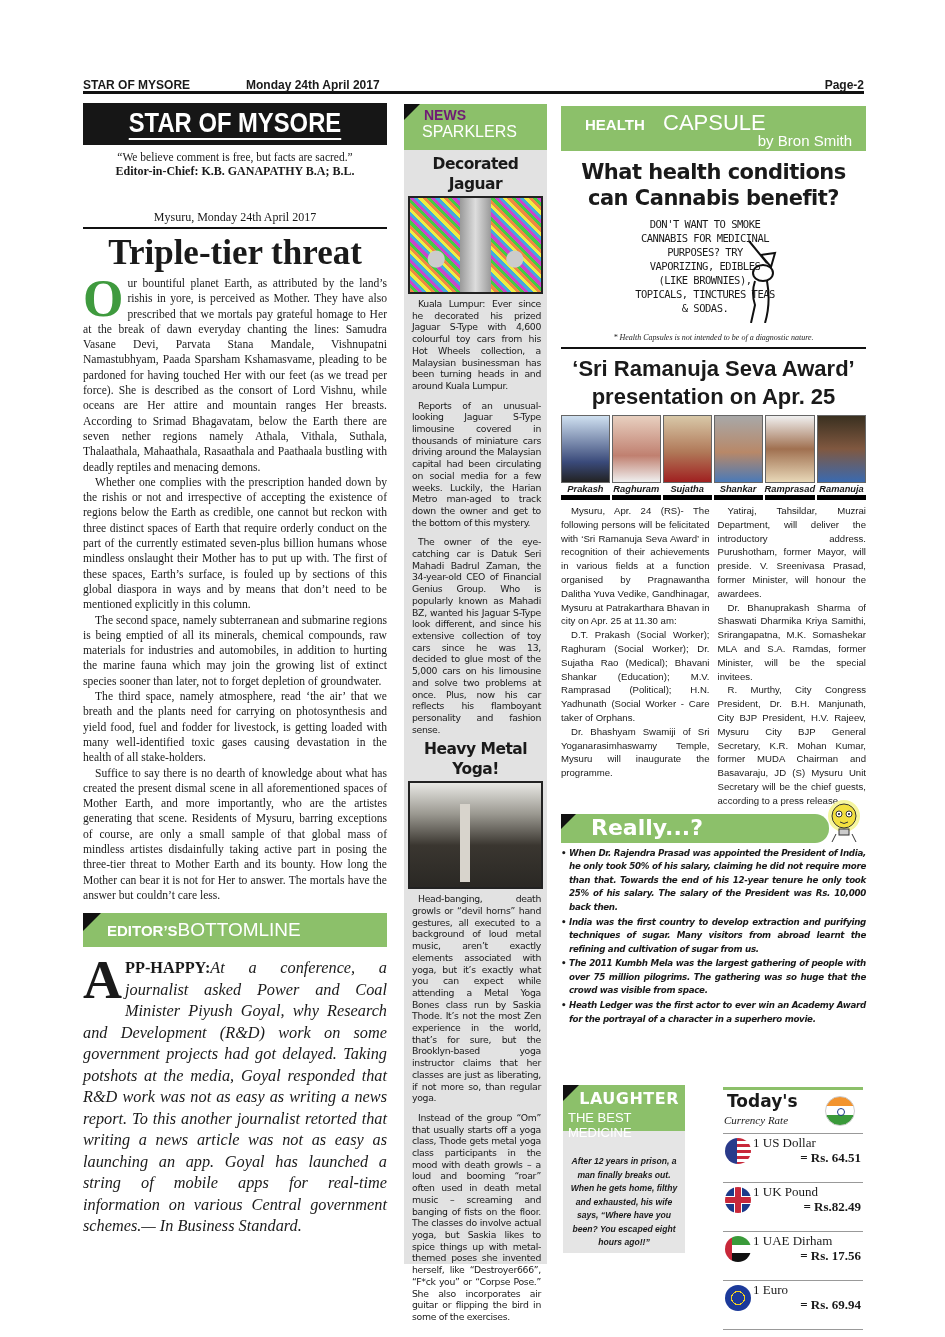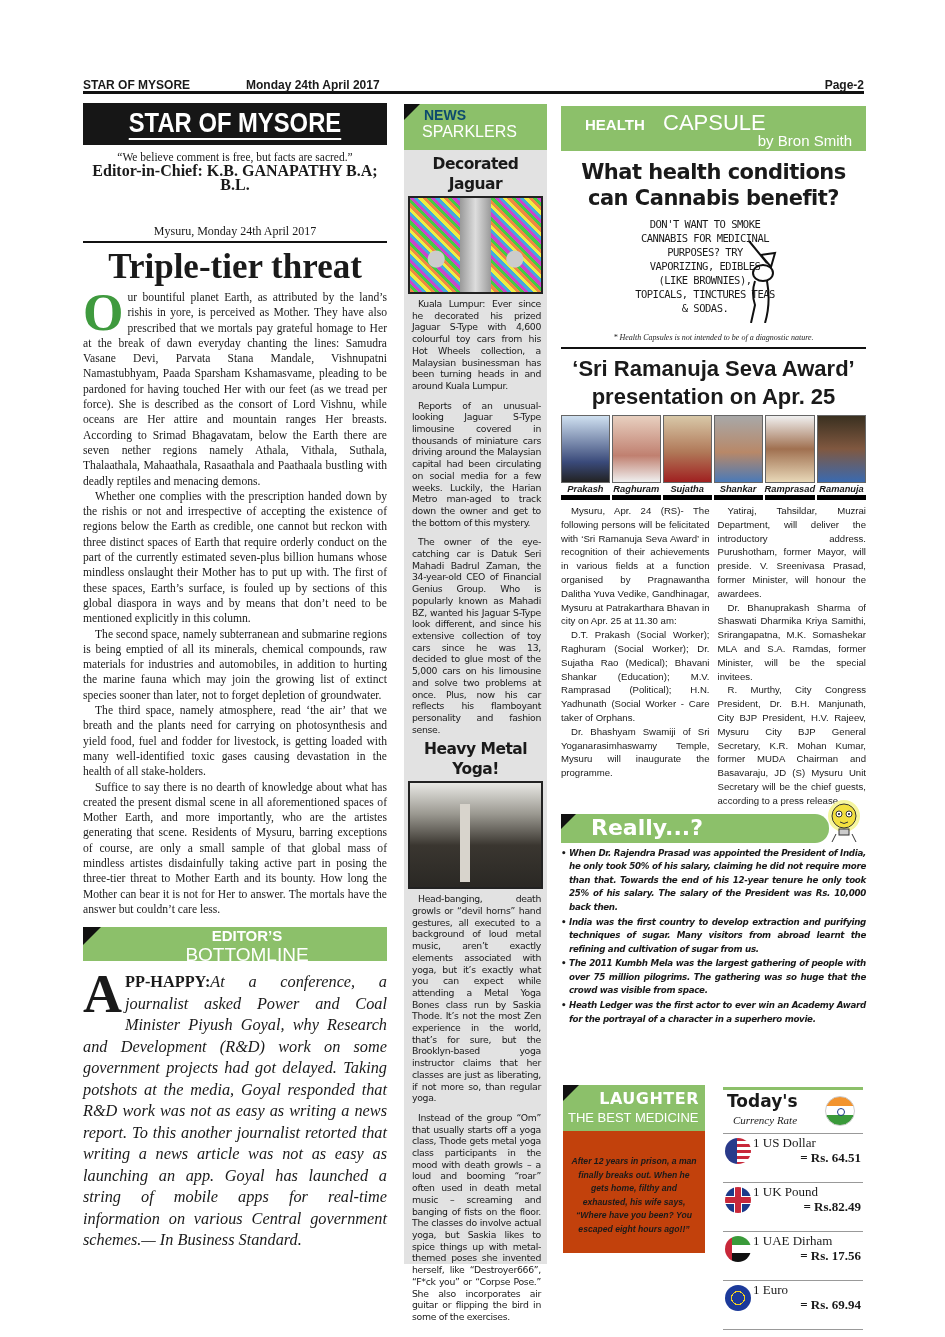--- a/index.html
+++ b/index.html
@@ -9,41 +9,41 @@
   .topbar { position: absolute; left: 83px; top: 78px; width: 781px; height: 16px; border-bottom: 3px solid #111; }
   .topbar .pub { position: absolute; left: 0; top: 0; font: bold 12px "Liberation Sans", sans-serif; }
   .topbar .date { position: absolute; left: 163px; top: 0; font: bold 12px "Liberation Sans", sans-serif; }
   .topbar .page { position: absolute; right: 0; top: 0; font: bold 12px "Liberation Sans", sans-serif; }
 
   
   .col1 { position: absolute; left: 83px; top: 103px; width: 304px; }
   .masthead { background: #161616; height: 42px; display: flex; align-items: center; justify-content: center; }
   .masthead span { color: #fff; font: bold 28px "Liberation Sans", sans-serif; letter-spacing: 0px; transform: scaleX(0.85); border-bottom: 2px solid #fff; line-height: 30px; }
   .motto { text-align: center; font-size: 11.5px; margin-top: 5px; line-height: 14px; }
-  .editor { text-align: center; font-size: 16px; font-weight: bold; line-height: 14px; }
+  .editor { text-align: center; font-size: 12px; font-weight: bold; line-height: 14px; }
   .place { text-align: center; font-size: 12px; line-height: 14px; border-bottom: 2px solid #111; padding-bottom: 3px; margin-top: 32px; }
   .headline { text-align: center; font: bold 35px "Liberation Serif", serif; margin-top: 4px; line-height: 40px; }
   .body1 { font-size: 11.6px; line-height: 15.3px; text-align: justify; margin-top: 3px; }
   .body1 p { text-indent: 12px; }
   .body1 p.first { text-indent: 0; }
   .dropO { float: left; font: bold 52px "Liberation Serif", serif; color: #3f9a3e; line-height: 42px; margin: 2px 4px 0 0; }
 
   .sec-header { position: relative; background: #8cc06a; height: 34px; }
   .sec-header .corner { position: absolute; left: 0; top: 0; width: 0; height: 0; border-top: 18px solid #111; border-right: 18px solid transparent; }
-  .editorhdr { margin-top: 10px; display: flex; align-items: center; padding-left: 24px; flex-direction: column; }
+  .editorhdr { margin-top: 10px; display: flex; align-items: center; padding-left: 24px; }
   .editorhdr .bold { color: #fff; font: bold 15px "Liberation Sans", sans-serif; }
   .editorhdr .light { color: #fff; font: 19px "Liberation Sans", sans-serif; margin-left: 0; }
   .bottomline { font-style: italic; font-size: 16.3px; line-height: 21.5px; text-align: justify; margin-top: 10px; }
   .bottomline .dropA { float: left; font: bold 54px "Liberation Serif", serif; font-style: normal; line-height: 44px; margin: 1px 3px 0 0; }
   .bottomline .lead { font-style: normal; font-weight: bold; }
 
   
   .col2 { position: absolute; left: 404px; top: 104px; width: 143px; height: 1160px; background: #e2e2e2; }
   .newshdr { height: 46px; background: #8cc06a; position: relative; padding: 4px 0 0 20px; }
-  .newshdr .l1 { color: #0c4a6e; font: bold 14px "Liberation Sans", sans-serif; line-height: 15px; }
+  .newshdr .l1 { color: #701a75; font: bold 14px "Liberation Sans", sans-serif; line-height: 15px; }
   .newshdr .l2 { color: #fff; font: 16px "Liberation Sans", sans-serif; line-height: 17px; margin-left: -2px; }
   .newshdr .corner { position: absolute; left: 0; top: 0; border-top: 16px solid #111; border-right: 16px solid transparent; }
   .c2title { font: bold 15.5px "DejaVu Sans", sans-serif; text-align: center; margin-top: 4px; line-height: 20px; letter-spacing: -0.5px; }
   .photo { margin: 2px 4px 0 4px; border: 2px solid #222; }
   .jaguar { height: 98px; background:
      radial-gradient(circle at 20% 65%, #ccc 8px, transparent 9px),
      radial-gradient(circle at 80% 65%, #ccc 8px, transparent 9px),
      linear-gradient(90deg, transparent 38%, #999 38%, #ddd 50%, #999 62%, transparent 62%),
      repeating-linear-gradient(45deg, #e84 0 3px, #4c4 3px 6px, #c4c 6px 9px, #4ad 9px 12px, #ee4 12px 15px); }
   .yoga { height: 108px; background: linear-gradient(180deg, #e8e8e4 0%, #9a9890 30%, #3a3630 60%, #2a2824 100%); position: relative; }
@@ -74,31 +74,31 @@
 
   .reallyhdr { position: relative; height: 29px; background: #8cc06a; margin-top: 6px; width: 268px; border-radius: 0 14px 14px 0; }
   .reallyhdr .corner { position: absolute; left: 0; top: 0; border-top: 15px solid #111; border-right: 15px solid transparent; }
   .reallyhdr .t { position: absolute; left: 30px; top: 1px; color: #fff; font: bold 22px "DejaVu Sans", sans-serif; }
   .bulb { position: absolute; right: 2px; top: -16px; width: 40px; height: 48px; }
   .facts { list-style: none; margin-top: 4px; }
   .facts li { font: bold italic 8.7px "DejaVu Sans", sans-serif; line-height: 13.6px; text-align: justify; padding-left: 8px; position: relative; letter-spacing: -0.3px; margin-bottom: 1px; }
   .facts li::before { content: "•"; position: absolute; left: 0; }
 
   .bottomrow { position: absolute; left: 563px; top: 1085px; width: 305px; height: 180px; }
-  .laugh { position: absolute; left: 0; top: 0; width: 142px; height: 168px; background: #c2410c; }
+  .laugh { position: absolute; left: 0; top: 0; width: 122px; height: 168px; background: #e5e5e5; }
   .laughhdr { height: 46px; background: #8cc06a; position: relative; }
   .laughhdr .corner { position: absolute; left: 0; top: 0; border-top: 16px solid #111; border-right: 16px solid transparent; }
   .laughhdr .l1 { position: absolute; right: 6px; top: 4px; color: #fff; font: bold 16px "DejaVu Sans", sans-serif; letter-spacing: 0.5px; }
   .laughhdr .l2 { position: absolute; left: 5px; top: 25px; color: #fff; font: 13px "Liberation Sans", sans-serif; }
   .joke { font: bold italic 8.6px "Liberation Sans", sans-serif; line-height: 13.5px; text-align: center; padding: 24px 6px 0 6px; }
 
   .currency { position: absolute; left: 160px; top: 2px; width: 140px; border-top: 3px solid #8cc06a; }
   .curhead { position: relative; height: 44px; border-bottom: 1px solid #999; }
   .curhead .t1 { position: absolute; left: 4px; top: 1px; font: bold 17px "DejaVu Sans", sans-serif; }
-  .curhead .t2 { position: absolute; left: 10px; top: 24px; font: italic 11px "Liberation Serif", serif; text-align: center; }
+  .curhead .t2 { position: absolute; left: 1px; top: 24px; font: italic 11px "Liberation Serif", serif; text-align: center; }
   .indiaflag { position: absolute; right: 8px; top: 6px; width: 30px; height: 30px; border-radius: 50%; background: linear-gradient(180deg, #f29430 0 33%, #fff 33% 66%, #3a9a3a 66%); border: 1px solid #ccc; }
   .indiaflag::after { content: ""; position: absolute; left: 11px; top: 11px; width: 6px; height: 6px; border: 1px solid #1c3a8a; border-radius: 50%; }
   .currow { position: relative; height: 48px; border-bottom: 1px solid #999; margin-top: 1px; }
   .currow .flag { position: absolute; left: 2px; top: 3px; width: 26px; height: 26px; border-radius: 50%; }
   .currow .nm { position: absolute; left: 30px; top: 0; font: 13px "Liberation Serif", serif; }
   .currow .val { position: absolute; right: 2px; top: 15px; font: bold 13px "Liberation Serif", serif; }
   .usa { background: linear-gradient(90deg, #2a3a8a 0 45%, transparent 45%), repeating-linear-gradient(180deg, #c8283a 0 3px, #fff 3px 6px); }
   .uk { background: linear-gradient(0deg, transparent 40%, #c8283a 40% 60%, transparent 60%), linear-gradient(90deg, transparent 40%, #c8283a 40% 60%, transparent 60%), linear-gradient(0deg, transparent 34%, #fff 34% 66%, transparent 66%), linear-gradient(90deg, transparent 34%, #fff 34% 66%, transparent 66%), #1c3a8a; }
   .uae { background: linear-gradient(90deg, #c8283a 0 28%, transparent 28%), linear-gradient(180deg, #3a9a3a 0 33%, #fff 33% 66%, #111 66%); }
   .eu { background: radial-gradient(circle, transparent 6px, #f2d020 6px 7px, transparent 7px), #1c3a9a; }

